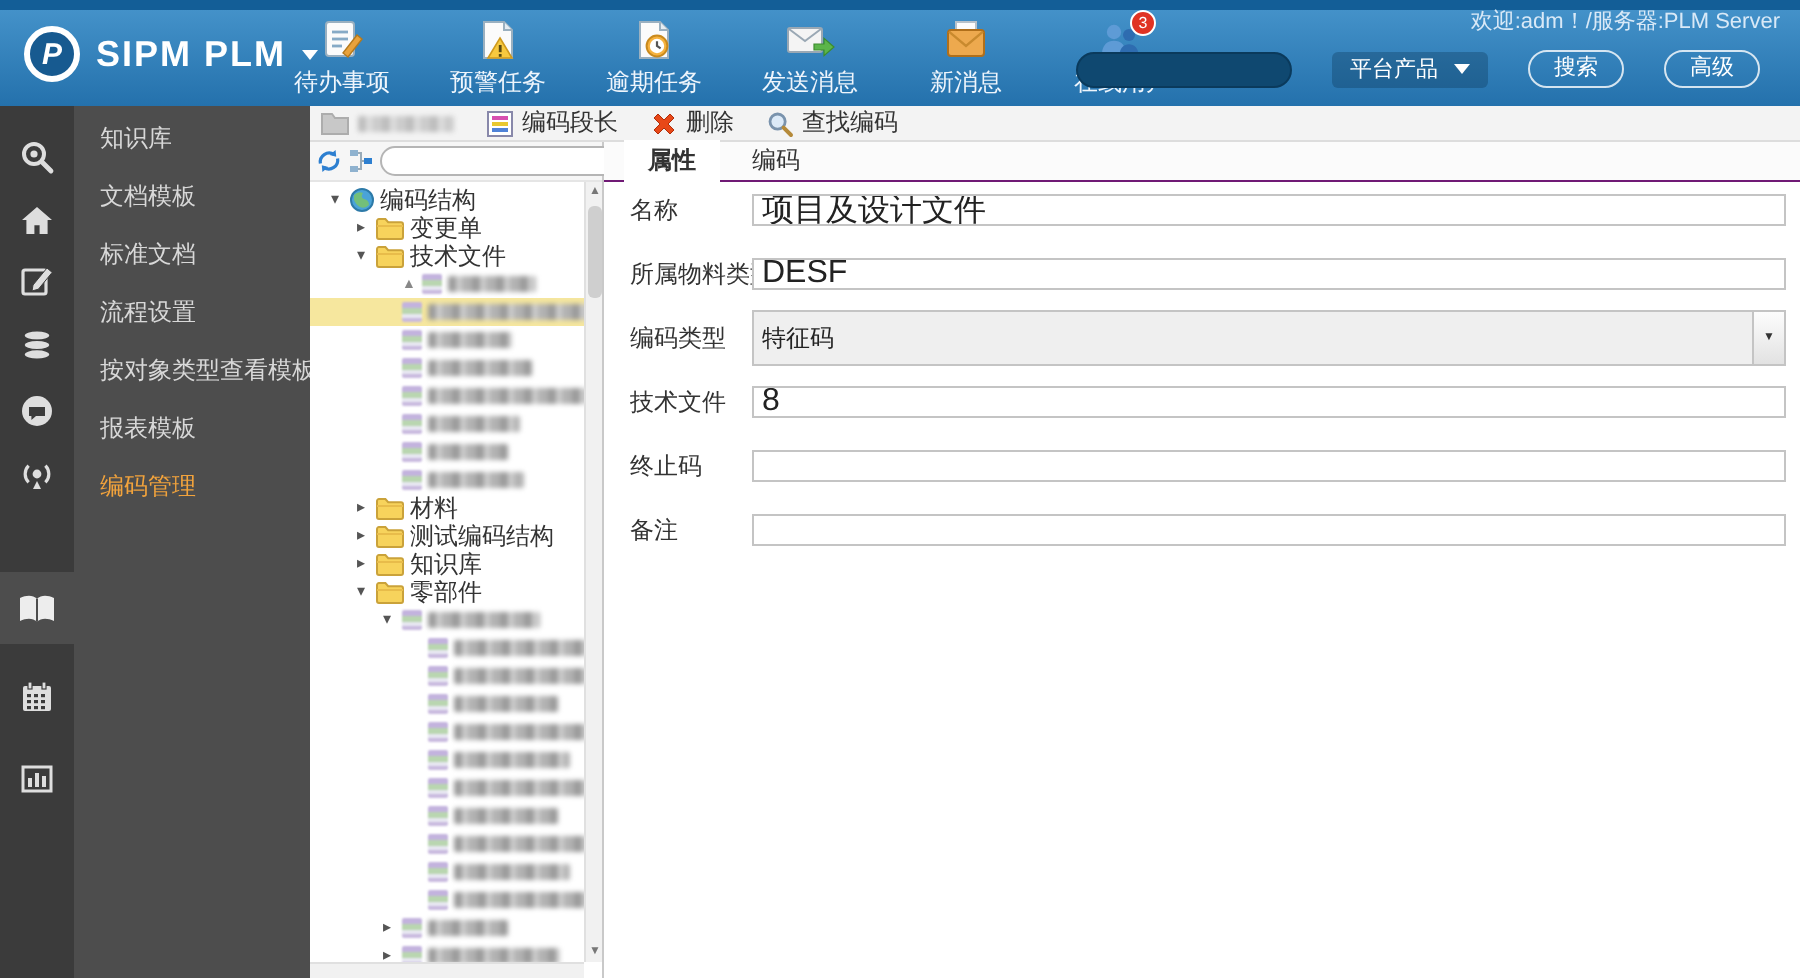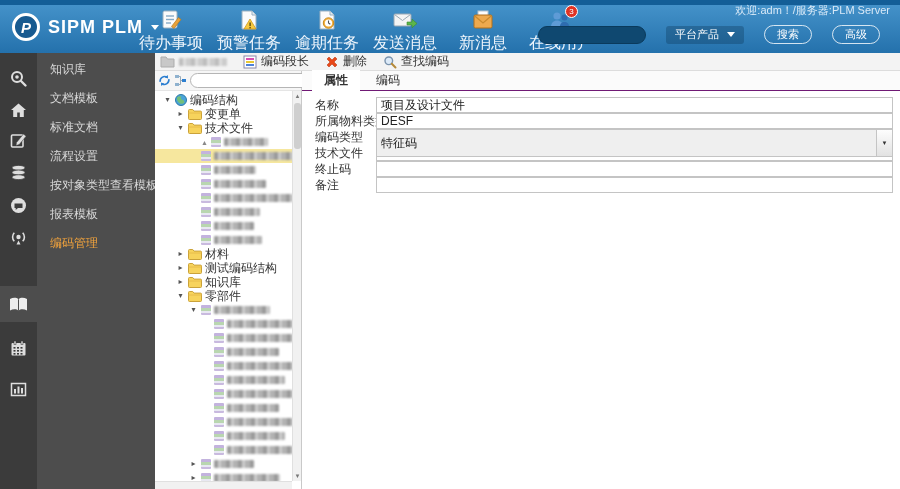--- a/index.html
+++ b/index.html
@@ -12,21 +12,21 @@
     background:linear-gradient(#4795cc,#2471ac)}
   .topstrip{position:absolute;top:0;left:0;right:0;height:5px;background:#135e97}
   .logo{position:absolute;left:12px;top:13px;display:flex;align-items:center;gap:8px;color:#fff;cursor:pointer}
   .logo-mark{width:28px;height:28px;border:3px solid #fff;border-radius:50%;background:#175a90;
     display:flex;align-items:center;justify-content:center;font-weight:bold;font-style:italic;font-size:15px;flex:none}
   .logo-text{font-size:18px;font-weight:bold;letter-spacing:1px;white-space:nowrap}
   .caret{width:0;height:0;border-left:4px solid transparent;border-right:4px solid transparent;border-top:5px solid #fff}
   .welcome{position:absolute;right:10px;top:3px;font-size:11px;color:#d9e9f7}
   .hd-tools{position:absolute;left:132px;top:8px;display:flex}
   .hd-tool{width:78px;display:flex;flex-direction:column;align-items:center;gap:1px;cursor:pointer;position:relative}
-  .hd-tool .lab{font-size:16px;color:#eef5fc;white-space:nowrap}
+  .hd-tool .lab{font-size:12px;color:#eef5fc;white-space:nowrap}
   .hd-badge{position:absolute;top:-3px;right:22px;min-width:13px;height:13px;border-radius:7px;background:#e03324;
     border:1px solid #fff;color:#fff;font-size:8px;line-height:11px;text-align:center;padding:0 2px}
   .hd-search{position:absolute;right:20px;top:25px;display:flex;align-items:center;gap:20px}
   .hd-input{width:108px;height:18px;border-radius:9px;background:#0f4870;border:1px solid #0a3a5c;
     color:#fff;padding:0 9px;font-size:11px;outline:none}
   .hd-scope{height:18px;display:flex;align-items:center;gap:8px;color:#fff;font-size:11px;
     padding:0 9px;background:rgba(8,48,76,.30);border-radius:3px;cursor:pointer}
   .hd-btn{height:19px;line-height:17px;padding:0 12px;border:1px solid rgba(255,255,255,.8);
     border-radius:10px;color:#fff;font-size:11px;background:transparent;cursor:pointer;white-space:nowrap}
 
@@ -72,23 +72,23 @@
   .vscroll .thumb{position:absolute;left:1px;width:7px;top:12px;height:46px;background:#cfcfcf;border-radius:3px;cursor:pointer}
   .hscroll{position:absolute;left:0;right:9px;bottom:0;height:8px;background:#f1f1f1;border-top:1px solid #e0e0e0;cursor:pointer}
 
   
   .formpane{flex:1;position:relative;background:#fff}
   .tabs{position:absolute;top:0;left:0;right:0;height:20px;border-bottom:1px solid #701a75;
     display:flex;align-items:center;padding-left:10px;gap:4px;background:#fbfbfb}
   .tab{padding:2px 12px;font-size:12px;color:#333;cursor:pointer}
   .tab.active{font-weight:bold;background:#fff}
   .form{position:absolute;top:20px;left:0;right:0;bottom:0;padding:6px 7px 0 13px}
-  .frow{display:flex;margin-bottom:0;height:16px}
+  .frow{display:flex;align-items:center;margin-bottom:16px;height:16px}
   .flabel{width:61px;font-size:12px;color:#333;flex:none;white-space:nowrap}
-  .finput{flex:1;height:16px;border:1px solid #c4c4c4;background:#fff;font-size:12px;padding:0 4px;outline:none;color:#222}
+  .finput{flex:1;height:16px;border:1px solid #c4c4c4;background:#fff;font-size:16px;padding:0 4px;outline:none;color:#222}
   .fctl{flex:1;height:16px;border:1px solid #c4c4c4;background:#fff;font-size:12px;padding:13px 4px;
     display:flex;align-items:center;position:relative;color:#222}
   .fctl.select{background:#efefef;cursor:pointer}
   .fsel-btn{position:absolute;right:0;top:0;bottom:0;width:16px;border-left:1px solid #c4c4c4;
     background:linear-gradient(#fdfdfd,#e2e2e2);display:flex;align-items:center;justify-content:center;
     font-size:6px;color:#333;cursor:pointer}
   .ico{display:inline-flex;align-items:center;justify-content:center;flex:none}
 </style>
 </head>
 <body>

